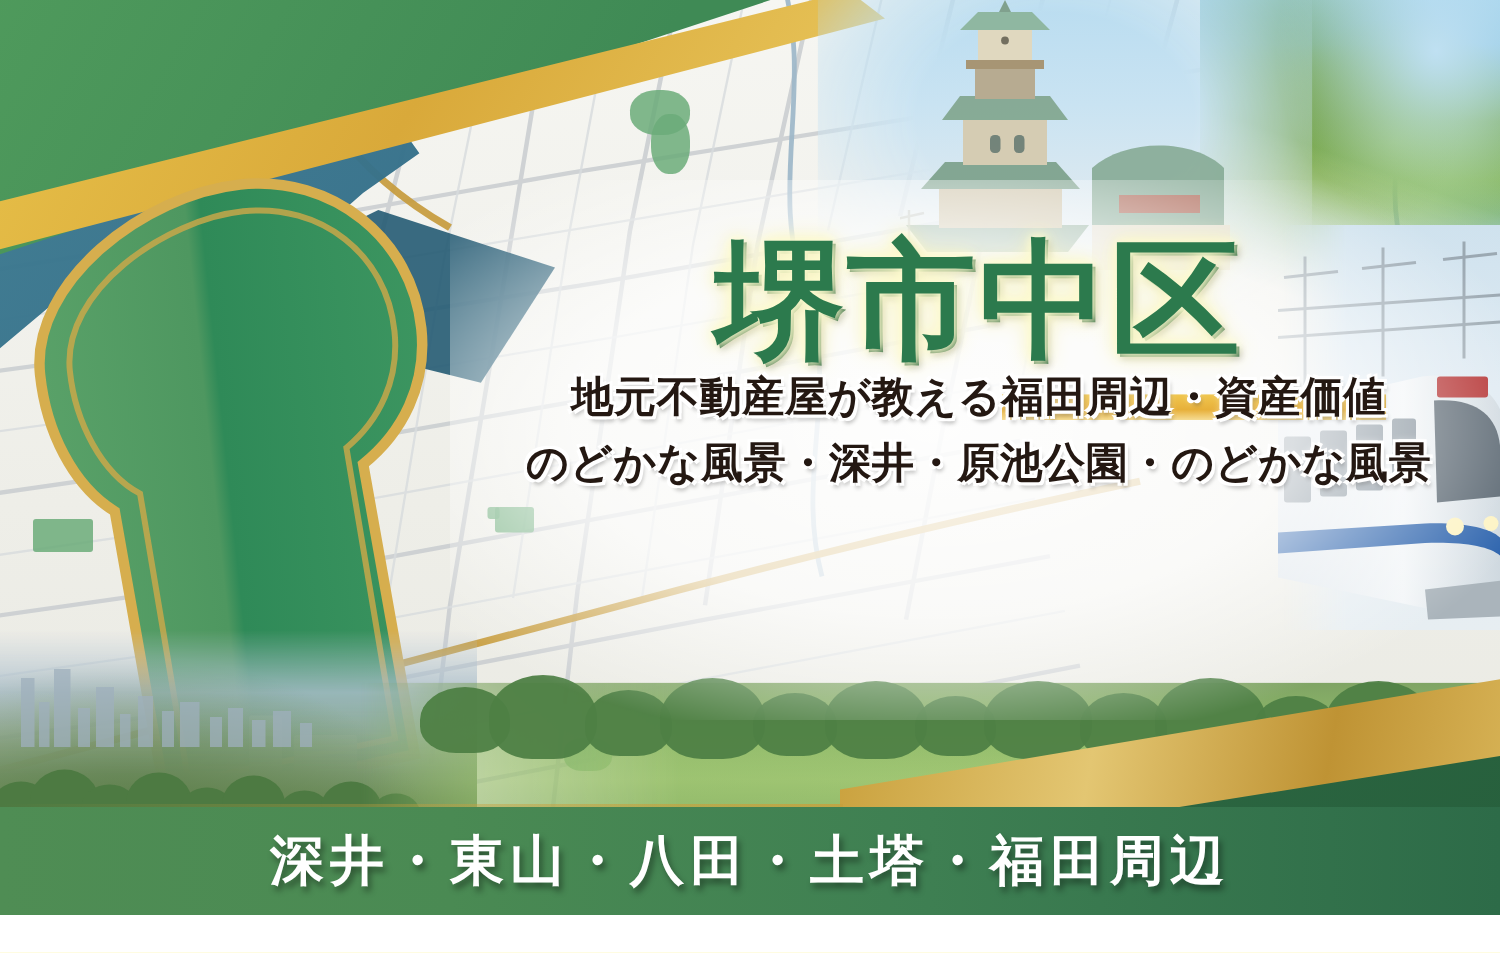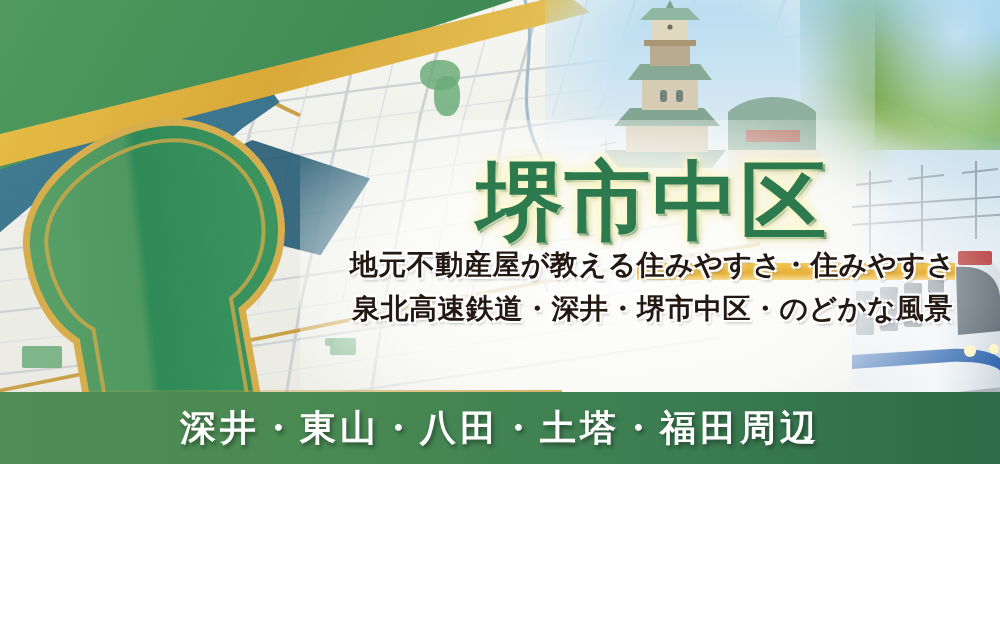--- a/index.html
+++ b/index.html
@@ -1,20 +1,20 @@
 <!DOCTYPE html>
 <html lang="ja"><head>
 <meta charset="utf-8">
 <style>
   html,body{margin:0;padding:0;background:#fff;}
   body{font-family:"Liberation Sans","DejaVu Sans",sans-serif;}
 
   #banner{
     position:relative;
-    width:1000px;height:464px;
+    width:1000px;height:610px;
     overflow:hidden;
     background:#fef9c3;
   }
 
   
   .map-base{
     position:absolute;inset:0;
     background:
       linear-gradient(180deg,#f6f6f2 0%,#eeeee8 55%,#e9e9e2 100%);
   }
@@ -408,22 +408,22 @@
     <i style="left:520px;top:4px;width:74px;height:56px;"></i>
     <i style="left:586px;top:16px;width:56px;height:42px;"></i>
     <i style="left:634px;top:6px;width:70px;height:52px;"></i>
     <i style="left:698px;top:14px;width:56px;height:44px;"></i>
   </div>
 
   <div class="haze"></div>
 
   <div class="headline-wrap">
     <div class="title-main">堺市中区</div>
-    <div class="lead"><span>地元不動産屋が教える</span><span class="hl">住みやすさ・住みやすさ</span></div>
-    <div class="lead">泉北高速鉄道・深井・堺市中区・のどかな風景</div>
+    <div class="lead"><span>地元不動産屋が教える</span><span class="hl">福田周辺・資産価値</span></div>
+    <div class="lead">のどかな風景・深井・原池公園・のどかな風景</div>
   </div>
 
   <div class="gold-diag"></div>
   <div class="dark-wedge"></div>
   <div class="banner-top-line"></div>
 
   <div class="banner">
     <div class="banner-text">深井・東山・八田・土塔・福田周辺</div>
   </div>
 

